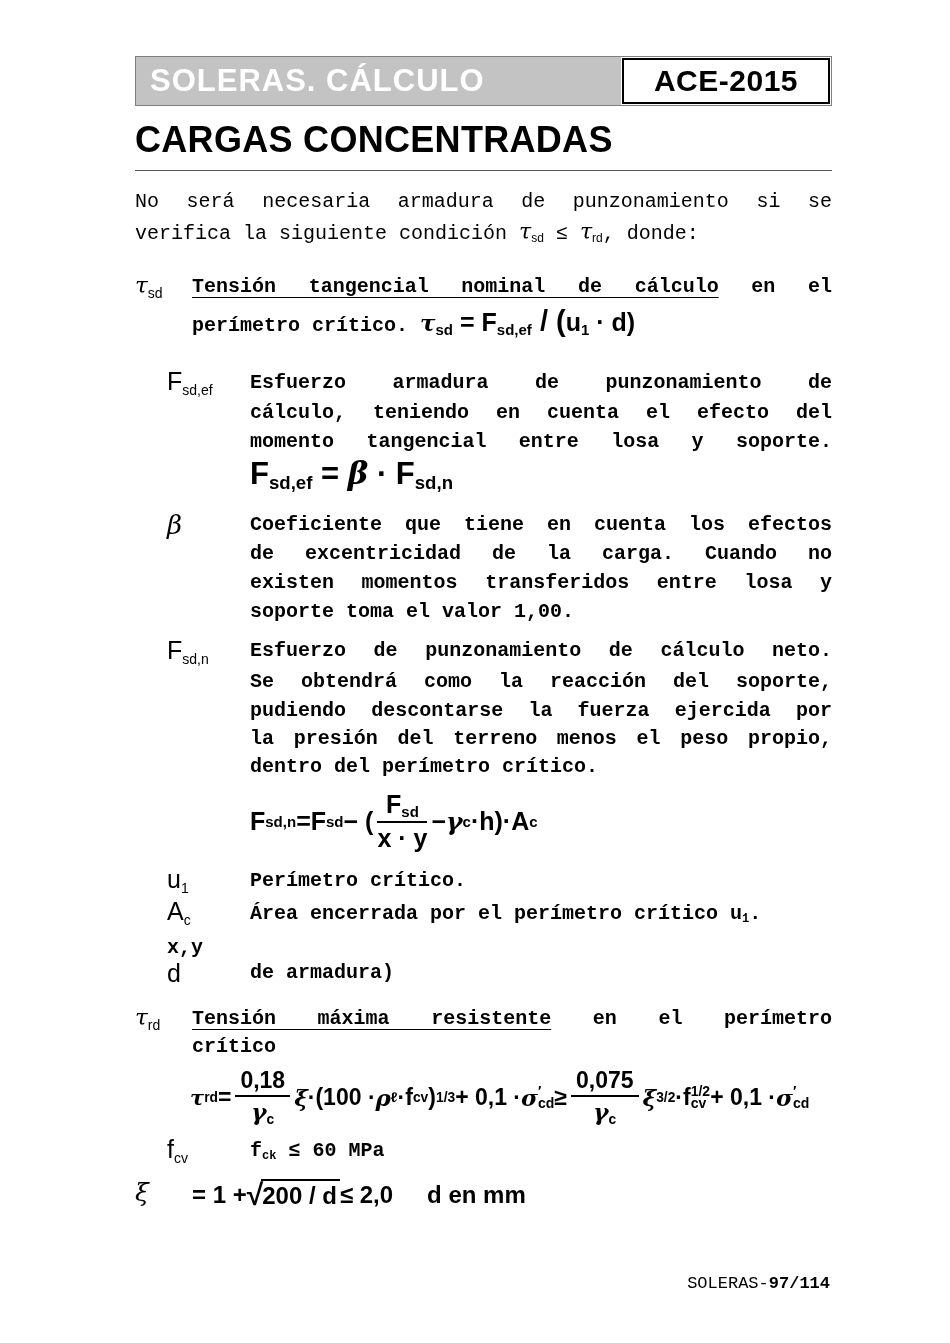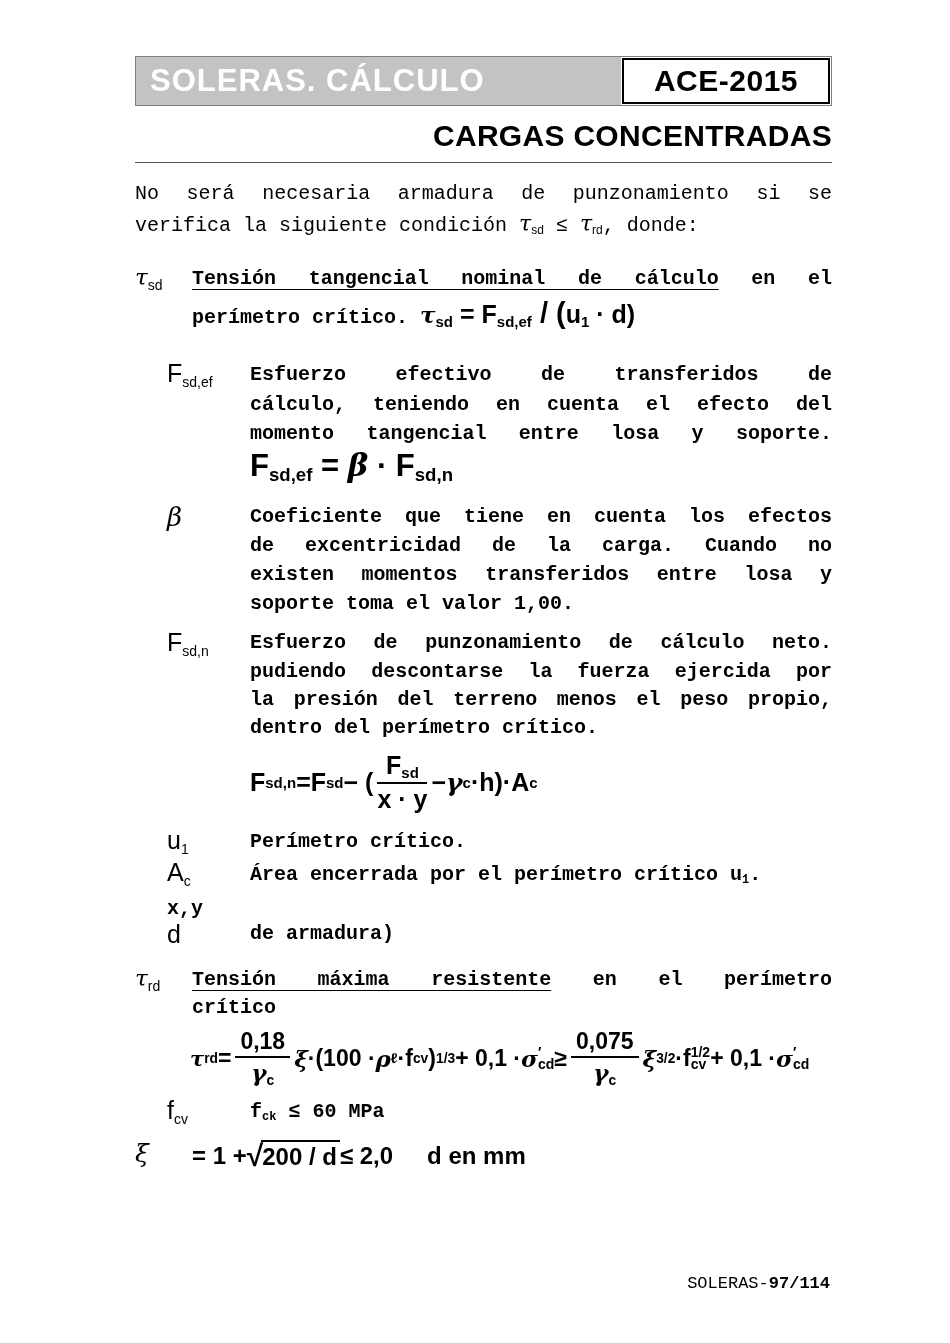--- a/index.html
+++ b/index.html
@@ -31,21 +31,21 @@
     font-family:"Liberation Sans", sans-serif;
     font-weight:bold; font-size:30px; letter-spacing:0.5px;
     color:#000;
   }
 
   
   .ptitle {
     margin-top:13px; padding-bottom:9px;
     border-bottom:1px solid #555;
     font-family:"Liberation Sans", sans-serif;
-    font-weight:bold; font-size:30px; letter-spacing:0.3px;text-align:right;
+    font-weight:bold; font-size:36px; letter-spacing:0.3px;
   }
 
   
   .body-txt { font-size:20px; }
   .ln { line-height:30px; white-space:pre-wrap; }
   .jline { text-align:justify; text-align-last:justify; }
   .u-phrase { text-decoration:underline; text-underline-offset:5px; text-decoration-thickness:1px; }
 
   .intro { margin-top:16px; }
 
@@ -105,41 +105,42 @@
       <div class="lab1"><span class="gk sym-gk">τ</span><span class="lab-sub">sd</span></div>
       <div class="cont">
         <div class="ln jline"><span class="u-phrase">Tensión tangencial nominal de cálculo</span> <span>en el</span></div>
         <div class="ln" style="line-height:38px"><span>perímetro crítico. </span><span class="fm" style="font-size:25px"><span class="gk" style="font-size:23px">τ</span><span class="sb">sd</span><span> = </span><span>F</span><span class="sb">sd,ef</span><span style="font-size:29px"> / (</span><span>u</span><span class="sb">1</span><span> · d)</span></span></div>
       </div>
     </div>
 
     <div class="entry l2 body-txt" style="margin-top:17px">
       <div class="lab2"><span class="sym-sans">F</span><span class="lab-sub">sd,ef</span></div>
       <div class="cont">
-        <div class="ln jline" style="line-height:31px"><span>Esfuerzo efectivo de transferidos de</span></div>
+        <div class="ln jline" style="line-height:31px"><span>Esfuerzo armadura de punzonamiento de</span></div>
         <div class="ln jline" style="line-height:29px"><span>cálculo, teniendo en cuenta el efecto del</span></div>
         <div class="ln jline" style="line-height:29px"><span>momento tangencial entre losa y soporte.</span></div>
         <div class="ln fm" style="font-size:31px; line-height:34px"><span>F</span><span class="sb">sd,ef</span><span> = </span><span class="gk">β</span><span> · </span><span>F</span><span class="sb">sd,n</span></div>
       </div>
     </div>
 
     <div class="entry l2 body-txt" style="margin-top:10px">
       <div class="lab2"><span class="gk" style="font-size:26px">β</span></div>
       <div class="cont">
         <div class="ln jline" style="line-height:29px"><span>Coeficiente que tiene en cuenta los efectos</span></div>
         <div class="ln jline" style="line-height:29px"><span>de excentricidad de la carga. Cuando no</span></div>
         <div class="ln jline" style="line-height:29px"><span>existen momentos transferidos entre losa y</span></div>
         <div class="ln" style="line-height:29px"><span>soporte toma el valor 1,00.</span></div>
       </div>
     </div>
 
     <div class="entry l2 body-txt" style="margin-top:10px">
       <div class="lab2"><span class="sym-sans">F</span><span class="lab-sub">sd,n</span></div>
       <div class="cont">
         <div class="ln jline" style="line-height:30px"><span>Esfuerzo de punzonamiento de cálculo neto.</span></div>
+        <div class="ln jline" style="line-height:31px"><span>Se obtendrá como la reacción del soporte,</span></div>
         <div class="ln jline" style="line-height:28px"><span>pudiendo descontarse la fuerza ejercida por</span></div>
         <div class="ln jline" style="line-height:28px"><span>la presión del terreno menos el peso propio,</span></div>
         <div class="ln" style="line-height:28px"><span>dentro del perímetro crítico.</span></div>
         <div class="fm fm-row" style="font-size:25px; margin:10px 0 4px 0">
           <span>F</span>
             <span class="sb">sd,n</span>
             <span> = </span>
             <span>F</span>
             <span class="sb">sd</span>
             <span> − (</span>

